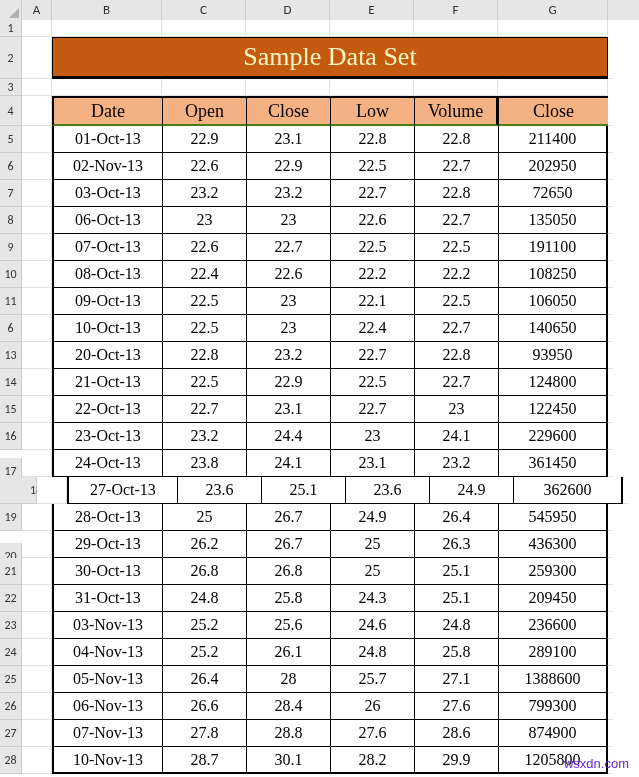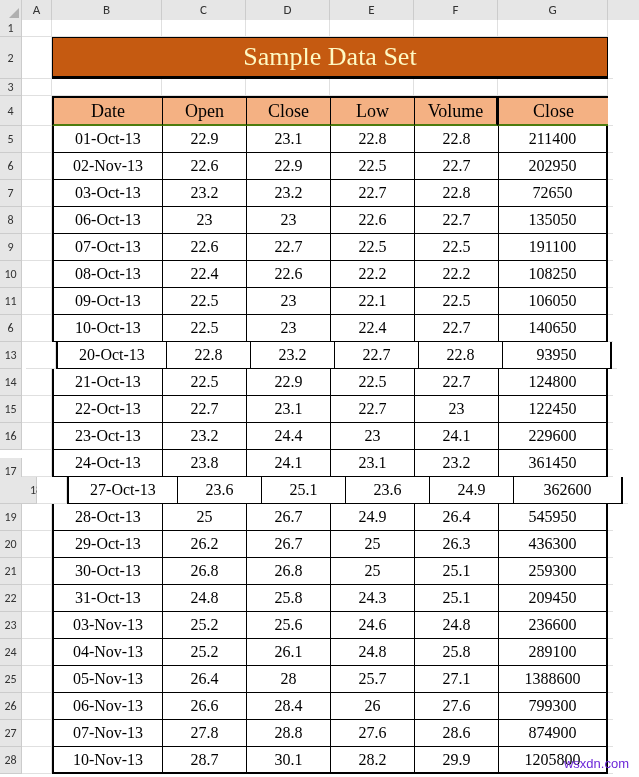--- a/index.html
+++ b/index.html
@@ -292,21 +292,21 @@
         <div class="pad-a"></div>
         <div class="data-cell first">10-Oct-13</div>
         <div class="data-cell">22.5</div>
         <div class="data-cell">23</div>
         <div class="data-cell">22.4</div>
         <div class="data-cell">22.7</div>
         <div class="data-cell last">140650</div>
         <div class="pad-end"></div>
       </div>
     </div>
-    <div style="display: flex; height: 27px; justify-content: space-between;">
+    <div style="display: flex; height: 27px;">
       <div class="row-h" style="height: 27px; width: 22px;">13</div>
       <div class="data-row">
         <div class="pad-a"></div>
         <div class="data-cell first">20-Oct-13</div>
         <div class="data-cell">22.8</div>
         <div class="data-cell">23.2</div>
         <div class="data-cell">22.7</div>
         <div class="data-cell">22.8</div>
         <div class="data-cell last">93950</div>
         <div class="pad-end"></div>
@@ -384,21 +384,21 @@
         <div class="data-cell first">28-Oct-13</div>
         <div class="data-cell">25</div>
         <div class="data-cell">26.7</div>
         <div class="data-cell">24.9</div>
         <div class="data-cell">26.4</div>
         <div class="data-cell last">545950</div>
         <div class="pad-end"></div>
       </div>
     </div>
     <div style="display: flex; height: 27px;">
-      <div class="row-h" style="height: 27px; width: 22px;">20</div>
+      <div class="row-h" style="height: 27px; width: 22px; margin-top: 12px;">20</div>
       <div class="data-row">
         <div class="pad-a"></div>
         <div class="data-cell first">29-Oct-13</div>
         <div class="data-cell">26.2</div>
         <div class="data-cell">26.7</div>
         <div class="data-cell">25</div>
         <div class="data-cell">26.3</div>
         <div class="data-cell last">436300</div>
         <div class="pad-end"></div>
       </div>

